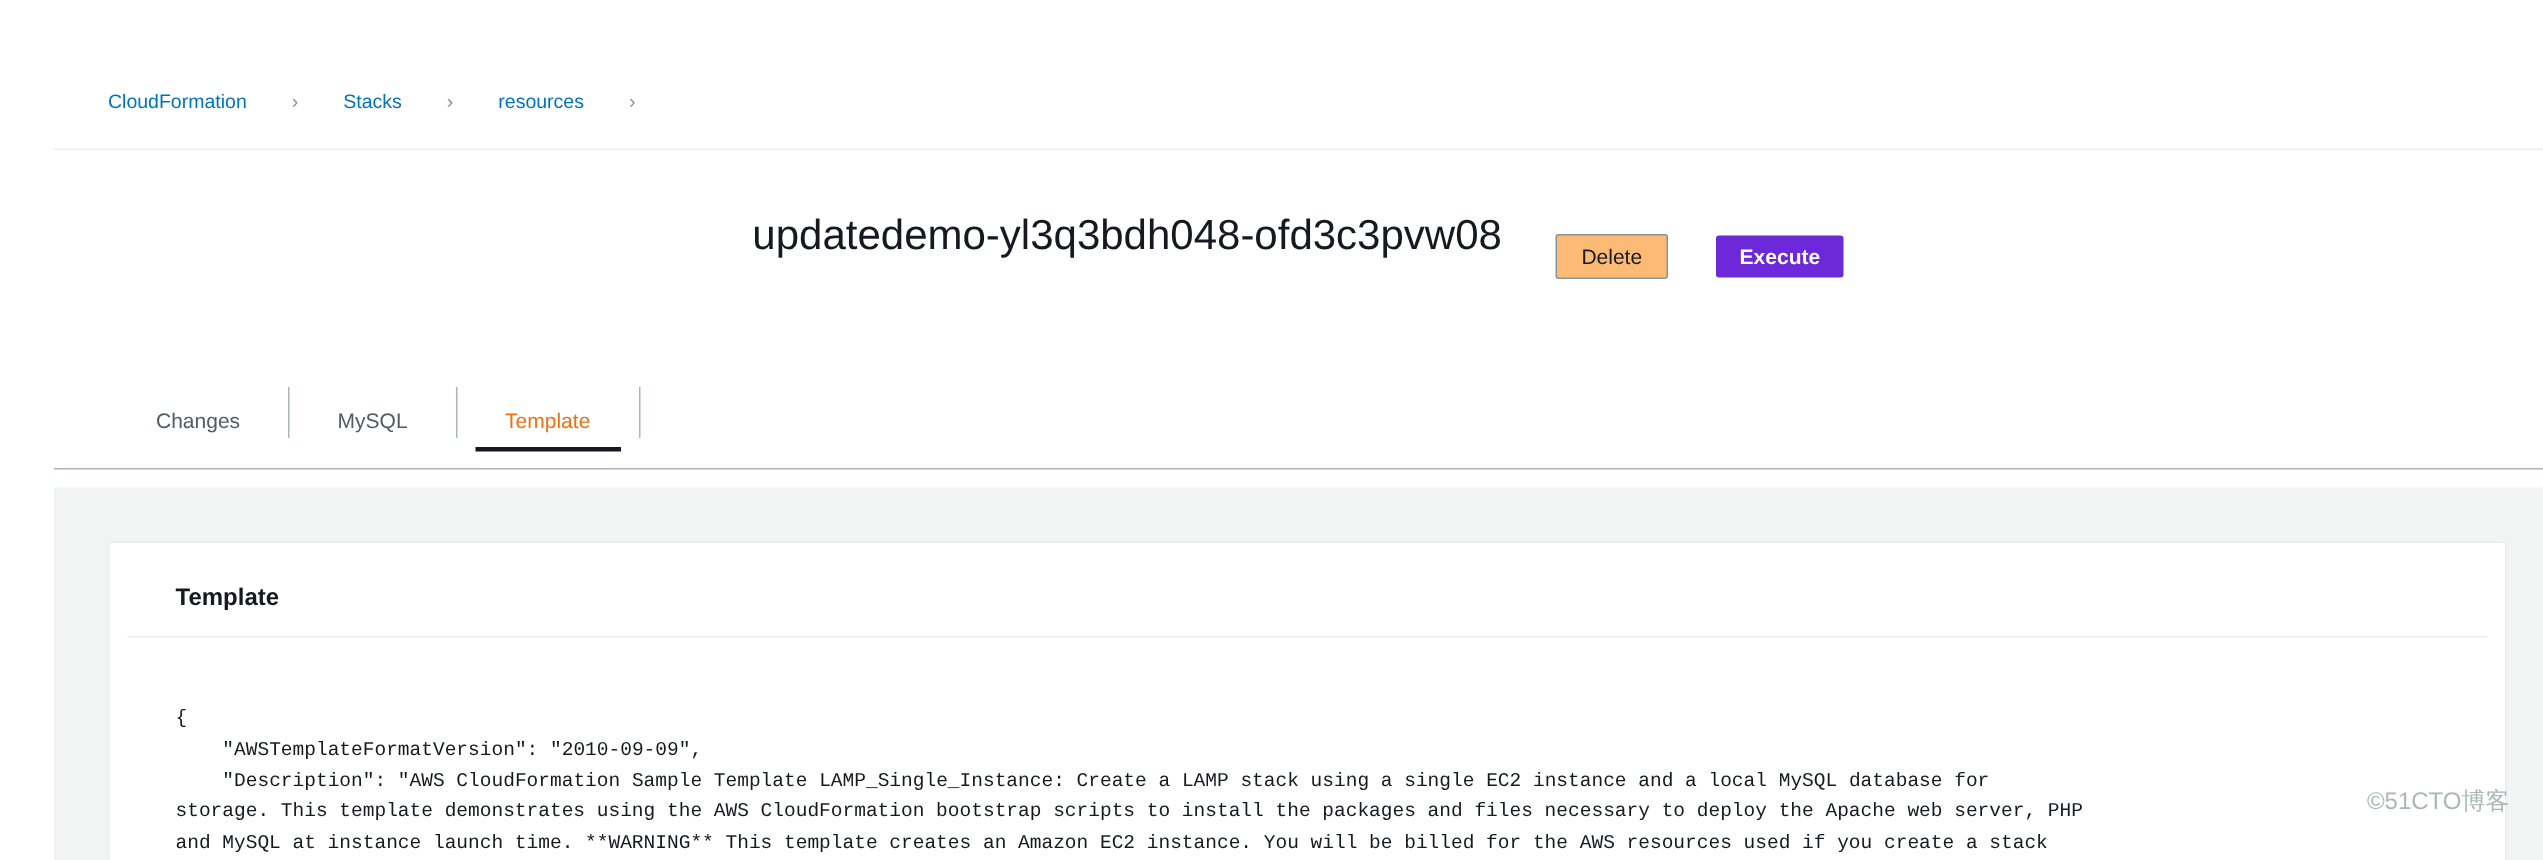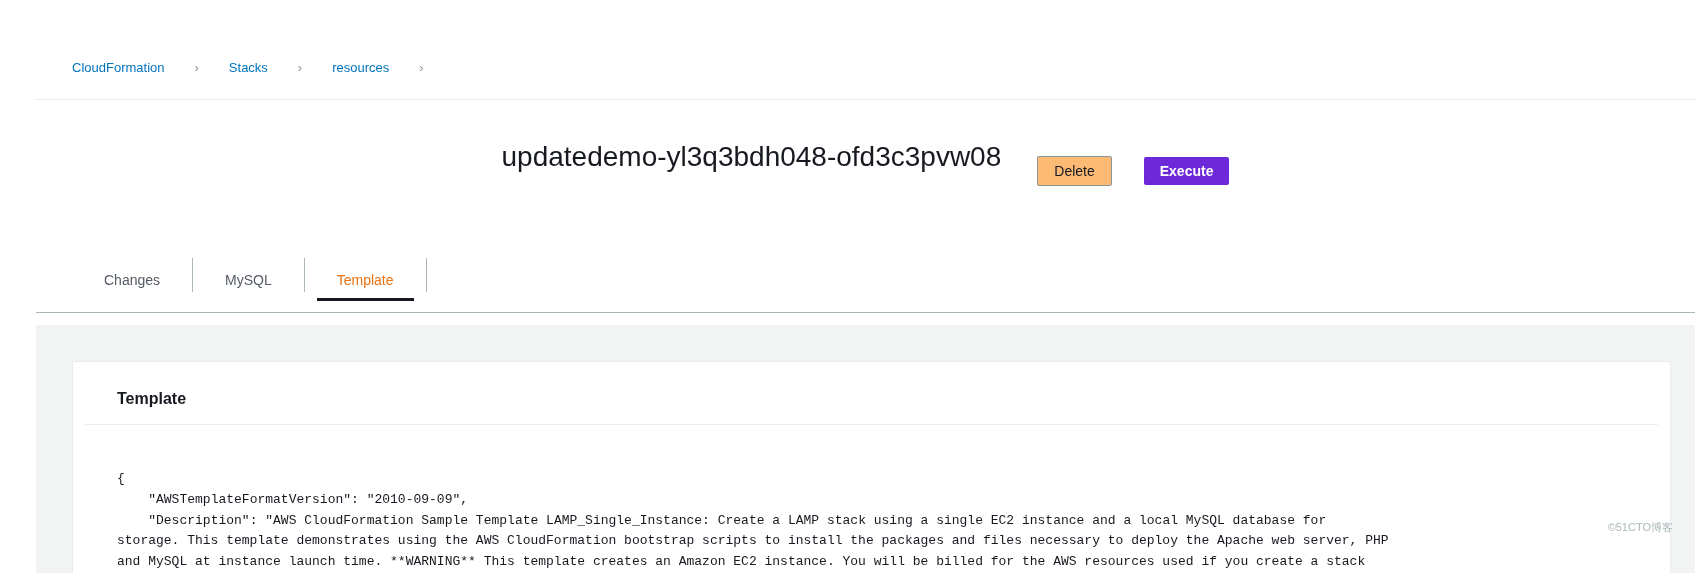--- a/index.html
+++ b/index.html
@@ -144,24 +144,24 @@
       font-family: "Courier New", Courier, monospace;
       font-size: 13px;
       line-height: 1.6;
       color: #16191f;
       white-space: pre-wrap;
       word-wrap: break-word;
     }
 
     .watermark {
       position: fixed;
-      bottom: 26px;
+      bottom: 16px;
       right: 10px;
       color: #aab7b8;
-      font-size: 11px;
+      font-size: 16px;
     }
   </style>
 </head>
 <body>
 
 <div class="breadcrumb-bar">
   <a class="breadcrumb-link">CloudFormation</a>
   <span class="breadcrumb-separator">›</span>
   <a class="breadcrumb-link">Stacks</a>
   <span class="breadcrumb-separator">›</span>

